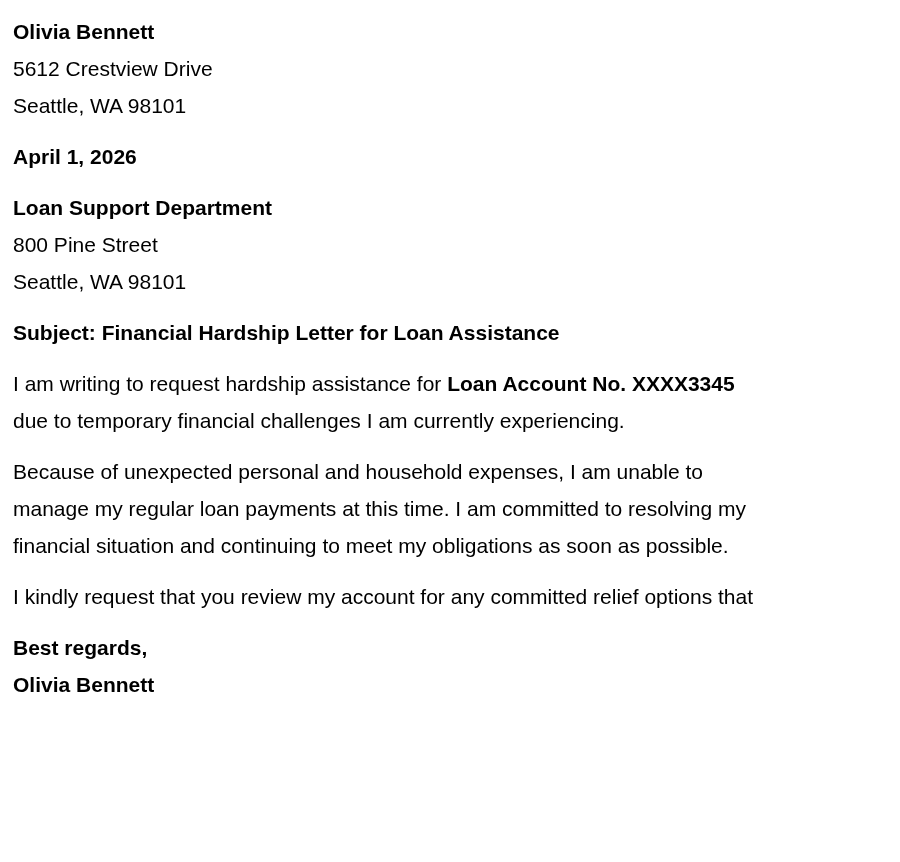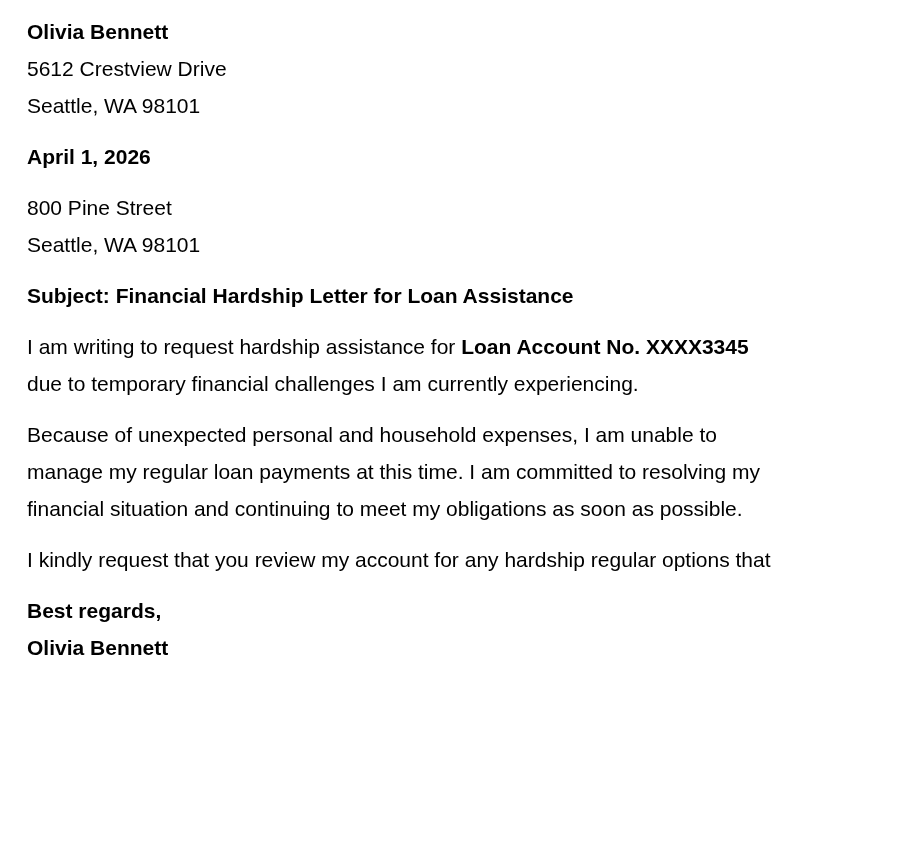--- a/index.html
+++ b/index.html
@@ -7,21 +7,21 @@
     padding: 0;
     background: #ffffff;
     width: 900px;
     height: 862px;
     overflow: hidden;
   }
   .letter {
     box-sizing: border-box;
     width: 900px;
     height: 862px;
-    padding: 13px 28px 0 27px;
+    padding: 13px 28px 0 13px;
     font-family: "Liberation Sans", "DejaVu Sans", sans-serif;
     color: #000000;
     font-size: 21px;
   }
   .block {
     margin: 0 0 14px 0;
   }
   .line {
     line-height: 37px;
     white-space: nowrap;
@@ -36,36 +36,37 @@
   <div id="letter-body">
       <div class="block">
         <div class="line"><span class="run bold">Olivia Bennett</span></div>
         <div class="line"><span class="run">5612 Crestview Drive</span></div>
         <div class="line"><span class="run">Seattle, WA 98101</span></div>
       </div>
       <div class="block">
         <div class="line"><span class="run bold">April 1, 2026</span></div>
       </div>
       <div class="block">
+        <div class="line"><span class="run bold">Loan Support Department</span></div>
         <div class="line"><span class="run">800 Pine Street</span></div>
         <div class="line"><span class="run">Seattle, WA 98101</span></div>
       </div>
       <div class="block">
         <div class="line"><span class="run bold">Subject: Financial Hardship Letter for Loan Assistance</span></div>
       </div>
       <div class="block">
         <div class="line"><span class="run">I am writing to request hardship assistance for </span><span class="run bold">Loan Account No. XXXX3345</span></div>
         <div class="line"><span class="run">due to temporary financial challenges I am currently experiencing.</span></div>
       </div>
       <div class="block">
         <div class="line"><span class="run">Because of unexpected personal and household expenses, I am unable to</span></div>
         <div class="line"><span class="run">manage my regular loan payments at this time. I am committed to resolving my</span></div>
         <div class="line"><span class="run">financial situation and continuing to meet my obligations as soon as possible.</span></div>
       </div>
       <div class="block">
-        <div class="line"><span class="run">I kindly request that you review my account for any hardship regular options that</span></div>
+        <div class="line"><span class="run">I kindly request that you review my account for any committed relief options that</span></div>
       </div>
       <div class="block">
         <div class="line"><span class="run bold">Best regards,</span></div>
         <div class="line"><span class="run bold">Olivia Bennett</span></div>
       </div>
     </div>
 </main>
 
 </body></html>

